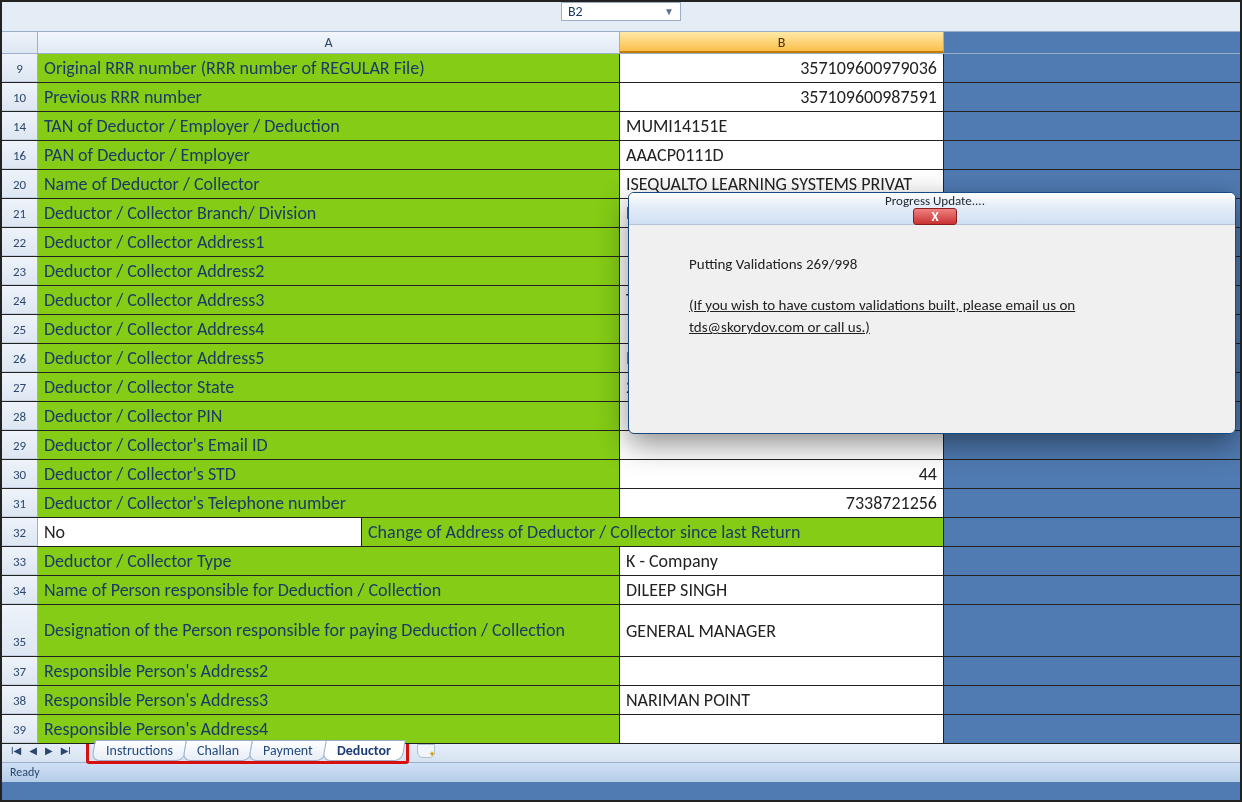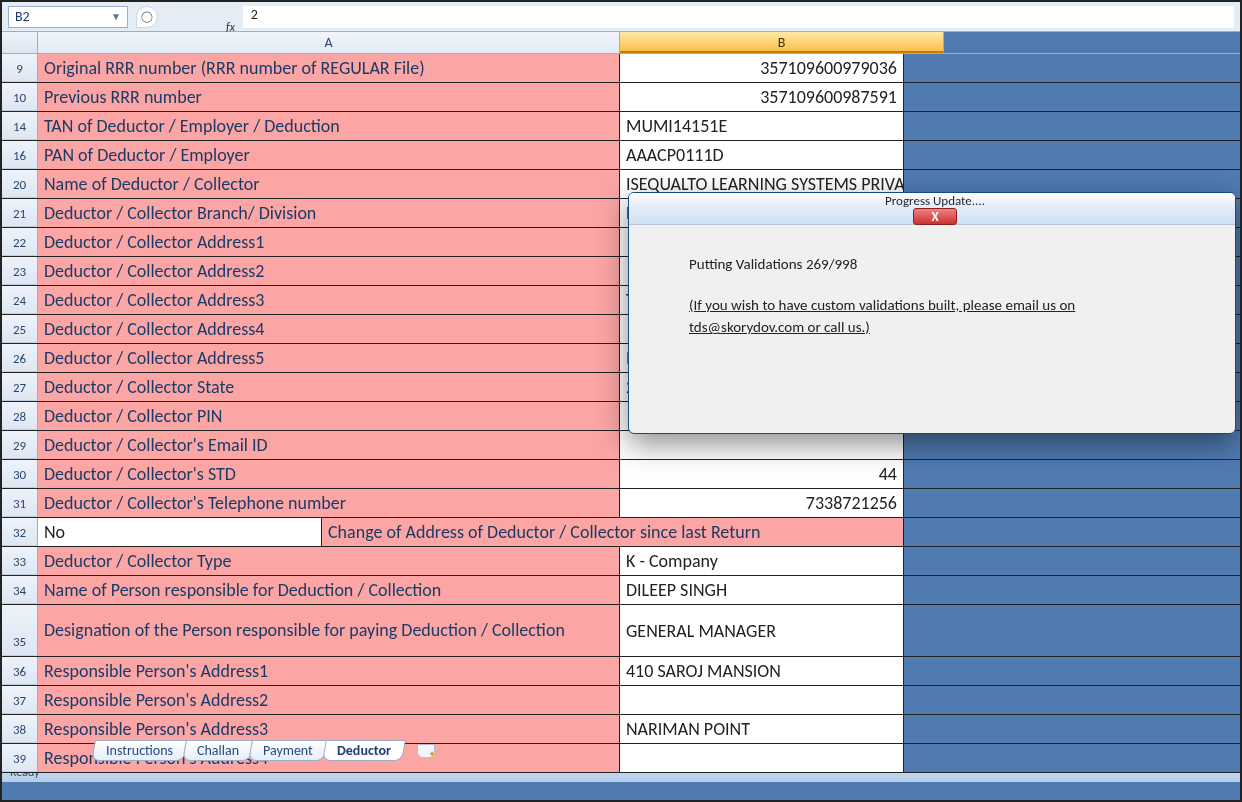--- a/index.html
+++ b/index.html
@@ -16,20 +16,21 @@
 
 
 .formula-bar {
   background: #e4ecf6;
   height: 30px;
   border-bottom: 1px solid #9bafc8;
   display: flex;
   align-items: center;
   padding: 0 6px;
   gap: 8px;
+  flex-direction: column;
 }
 .name-box {
   width: 120px;
   height: 22px;
   background: #fff;
   border: 1px solid #9bafc8;
   display: flex;
   align-items: center;
   justify-content: space-between;
   padding: 0 6px;
@@ -139,25 +140,25 @@
   color: #1a3b66;
   border-right: 1px solid #222;
   display: flex;
   align-items: center;
   overflow: hidden;
   white-space: nowrap;
 }
 .cell.wrap { white-space: normal; line-height: 1.2; }
 .cell.colA {
   width: 582px;
-  background: #fca5a5;
+  background: #84cc16;
   font-weight: 400;
 }
 .cell.colB {
-  width: 284px;
+  width: 324px;
   background: #fff;
   color: #222;
 }
 .cell.colB.right { justify-content: flex-end; }
 .bg-blue-area {
   flex: 1;
   background: #507bb2;
 }
 
 
@@ -399,26 +400,20 @@
       <div class="row">
         <div class="row-hdr">34</div>
         <div class="cell colA">Name of Person responsible for Deduction / Collection</div>
         <div class="cell colB">DILEEP SINGH</div>
         <div class="bg-blue-area"></div>
       </div>
       <div class="row tall">
         <div class="row-hdr">35</div>
         <div class="cell colA wrap">Designation of the Person responsible for paying Deduction / Collection</div>
         <div class="cell colB">GENERAL MANAGER</div>
-        <div class="bg-blue-area"></div>
-      </div>
-      <div class="row">
-        <div class="row-hdr">36</div>
-        <div class="cell colA">Responsible Person's  Address1</div>
-        <div class="cell colB">410 SAROJ MANSION</div>
         <div class="bg-blue-area"></div>
       </div>
       <div class="row">
         <div class="row-hdr">37</div>
         <div class="cell colA">Responsible Person's  Address2</div>
         <div class="cell colB"></div>
         <div class="bg-blue-area"></div>
       </div>
       <div class="row">
         <div class="row-hdr">38</div>

